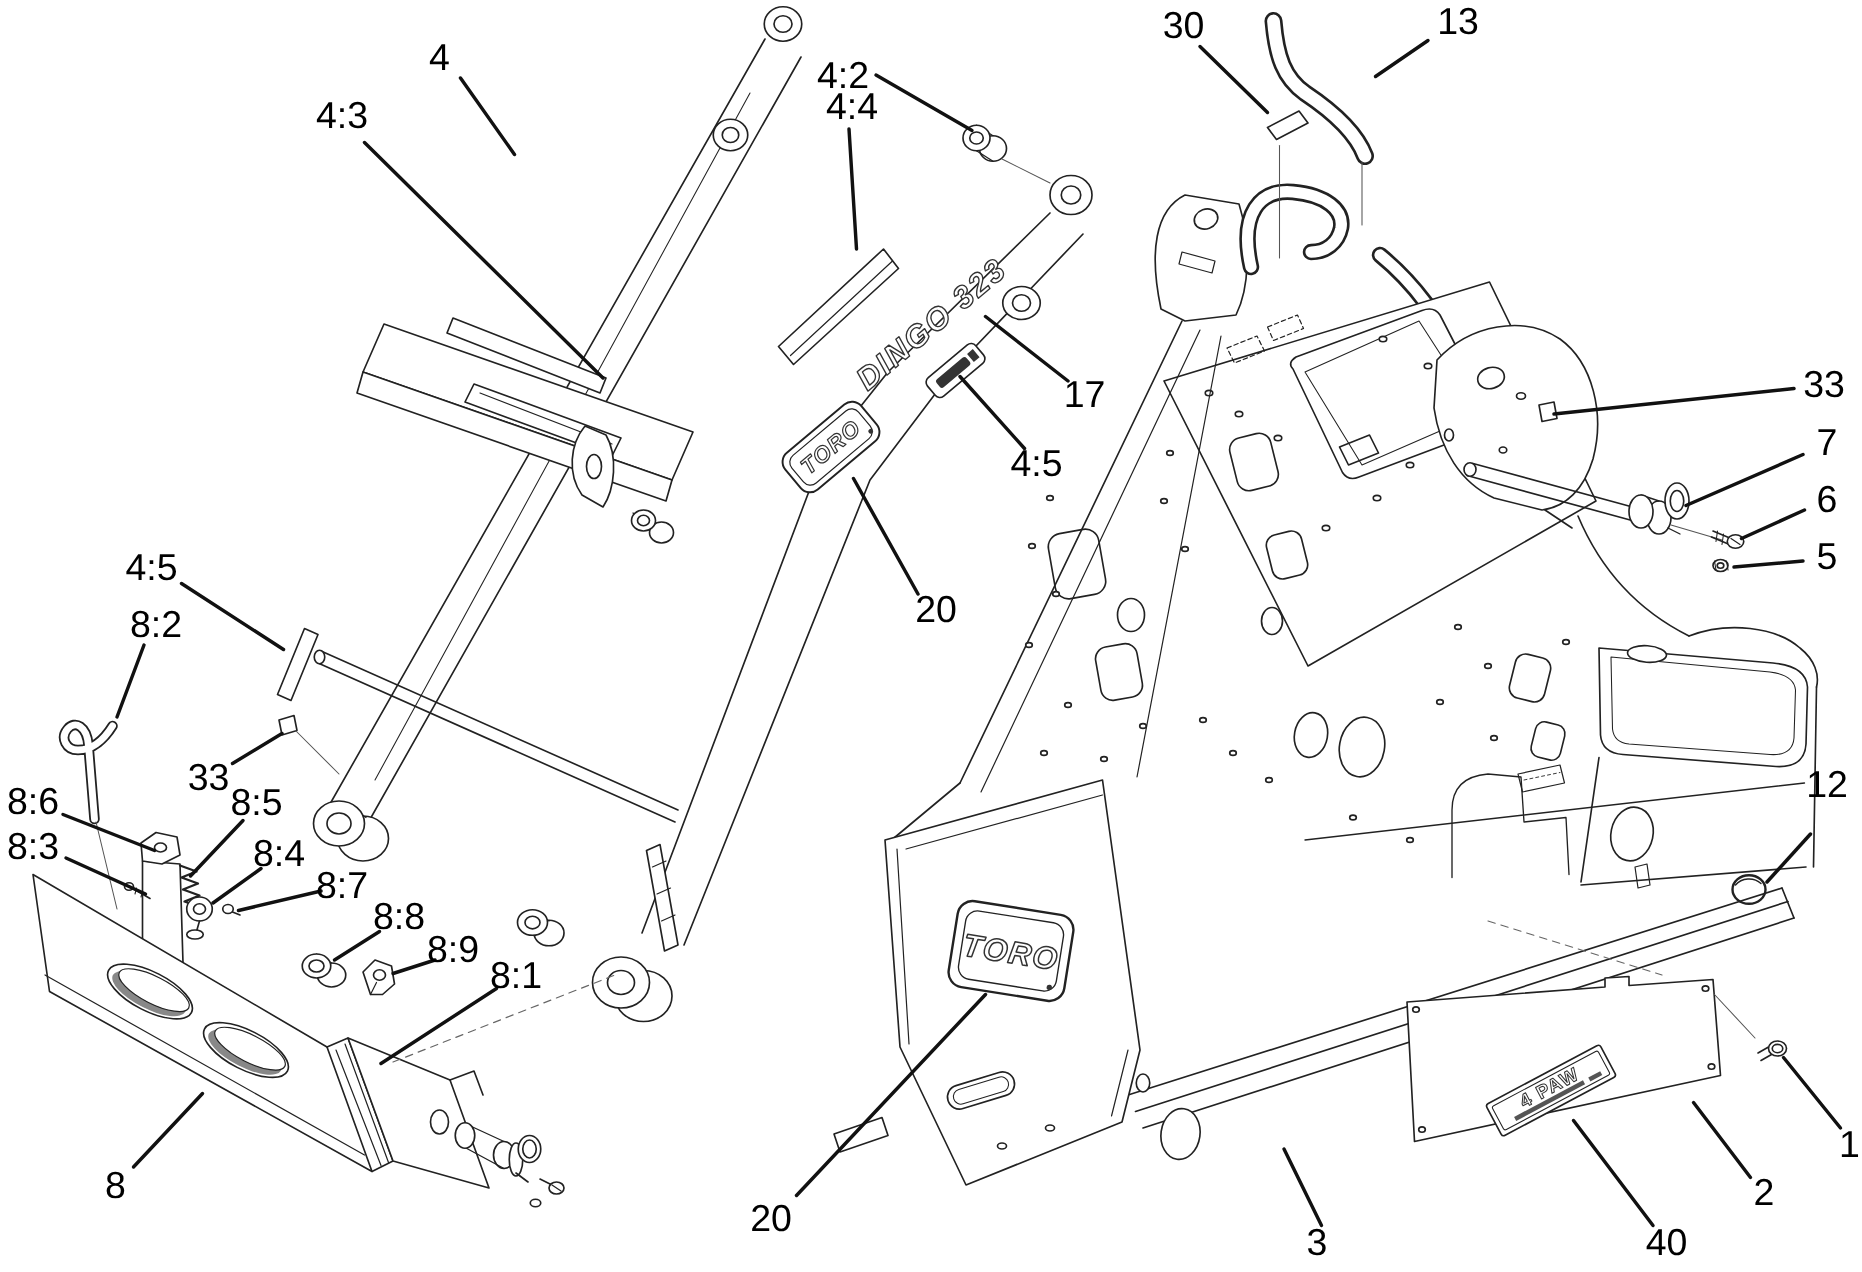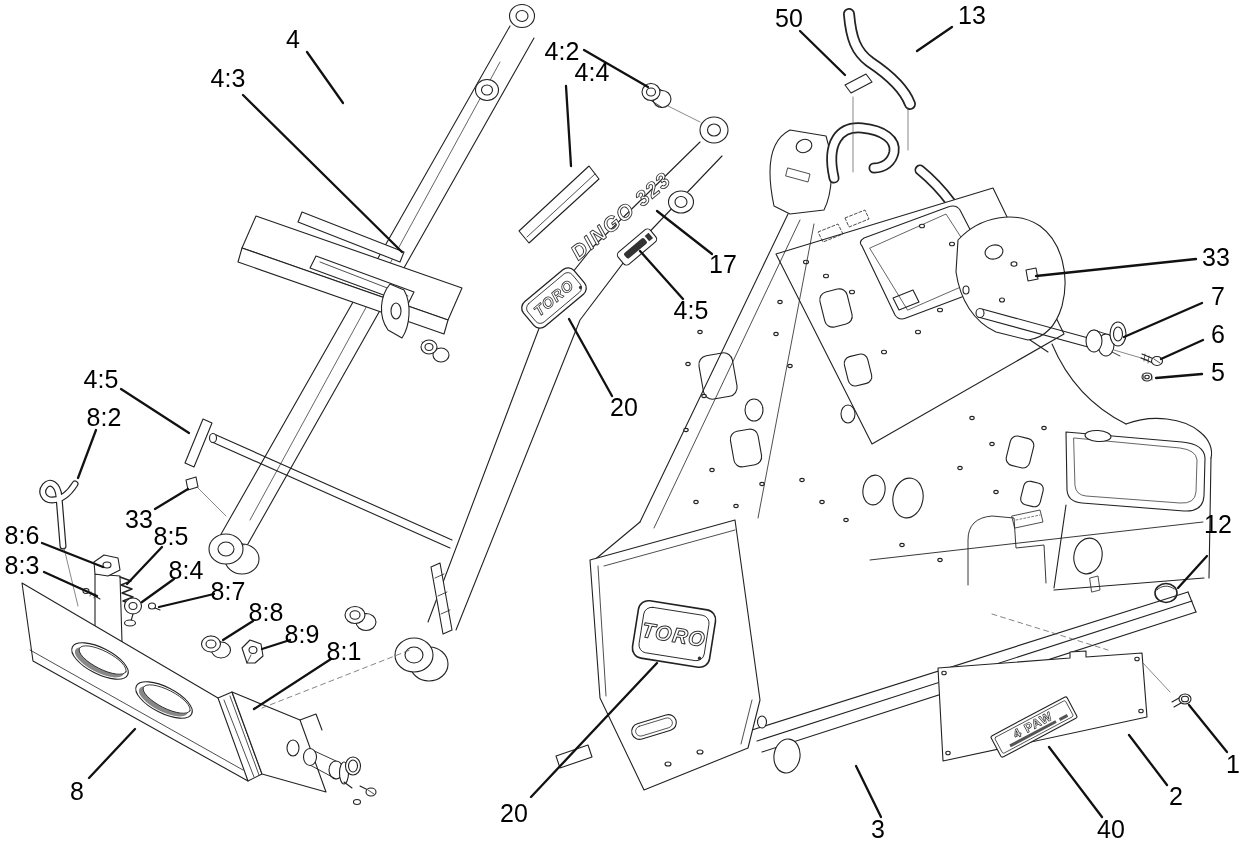--- a/index.html
+++ b/index.html
@@ -430,22 +430,22 @@
     <line x1="290" y1="640" x2="262" y2="649"></line>
     <line x1="331" y1="659" x2="254" y2="709"></line>
     <line x1="89" y1="778" x2="135" y2="729"></line>
   </g>
 </svg>
 
 <div>
   <div class="co" style="left:293px;top:39px">4</div>
   <div class="co" style="left:228px;top:78px">4:3</div>
   <div class="co" style="left:562px;top:51px">4:2</div>
-  <div class="co" style="left:592px;top:72px">4:4</div>
-  <div class="co" style="left:789px;top:18px">50</div>
+  <div class="co" style="left:568px;top:72px">4:4</div>
+  <div class="co" style="left:789px;top:18px">30</div>
   <div class="co" style="left:972px;top:15px">13</div>
   <div class="co" style="left:1216px;top:257px">33</div>
   <div class="co" style="left:1218px;top:296px">7</div>
   <div class="co" style="left:1218px;top:334px">6</div>
   <div class="co" style="left:1218px;top:372px">5</div>
   <div class="co" style="left:1218px;top:524px">12</div>
   <div class="co" style="left:1233px;top:764px">1</div>
   <div class="co" style="left:1176px;top:796px">2</div>
   <div class="co" style="left:1111px;top:829px">40</div>
   <div class="co" style="left:878px;top:829px">3</div>

